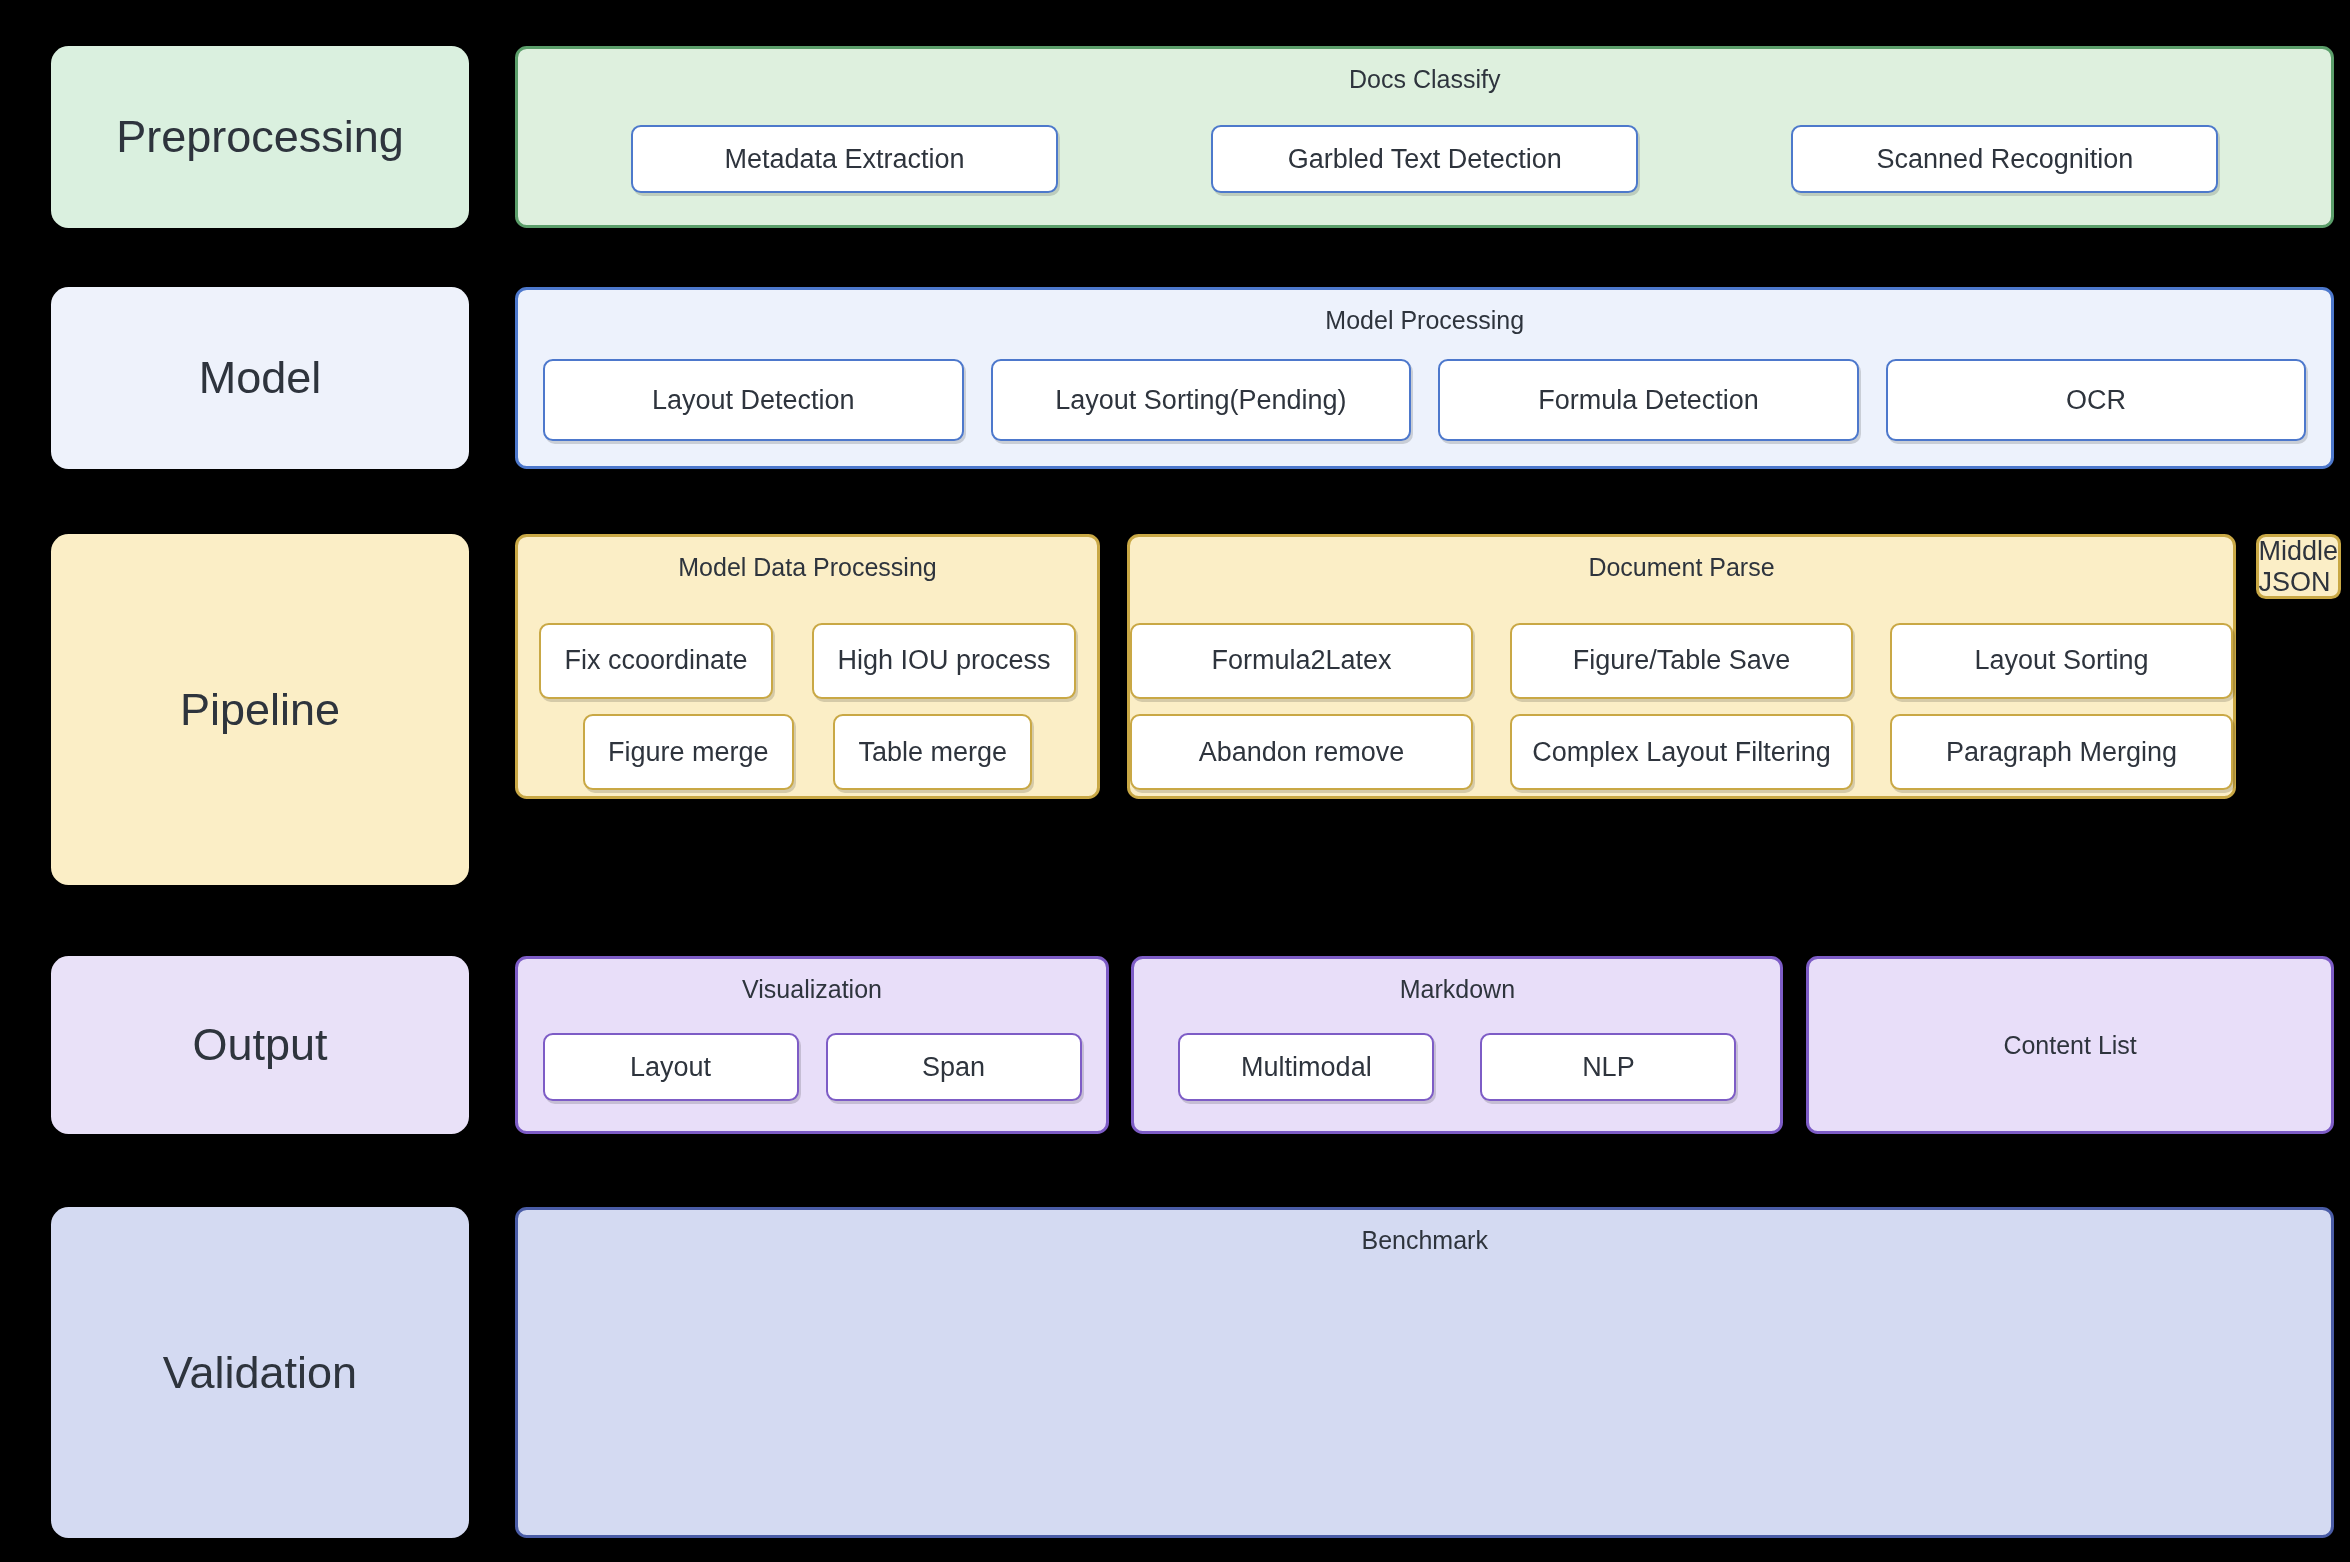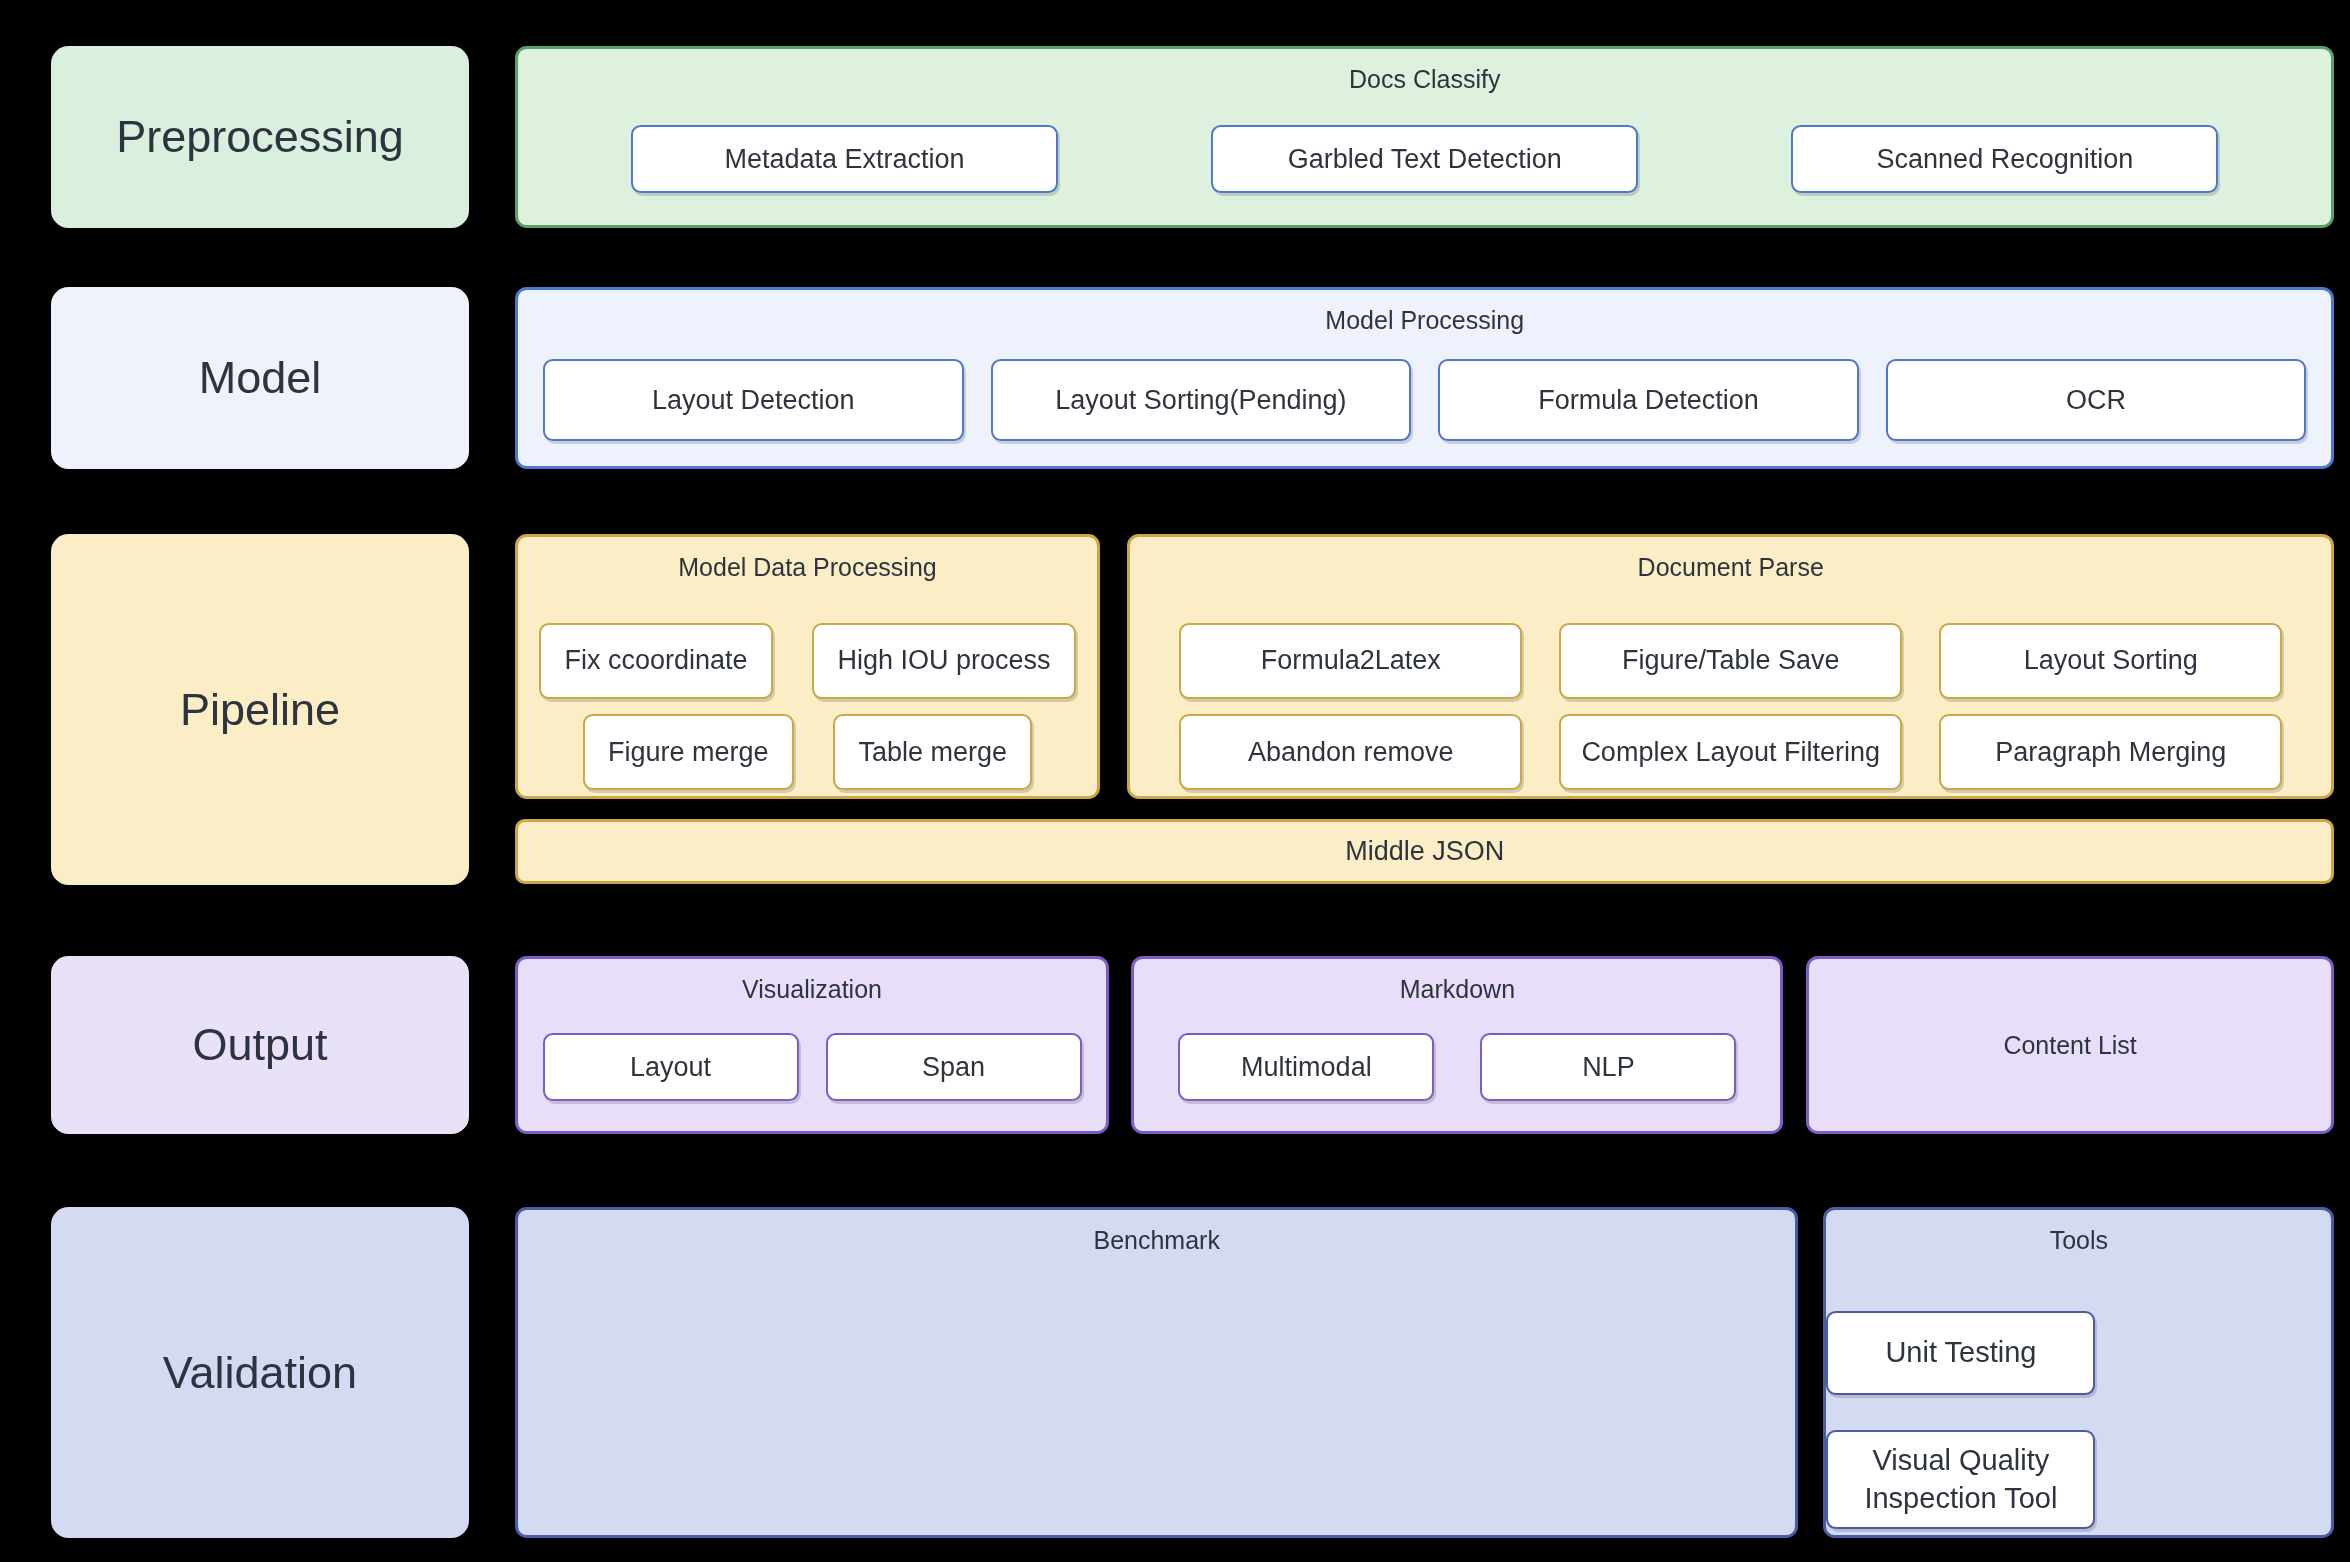--- a/index.html
+++ b/index.html
@@ -56,21 +56,21 @@
   .row-1 .group { flex: 1; }
   .row-1 .chips { padding: 0 113px; justify-content: space-between; }
   .row-1 .chip { width: 427px; height: 68px; padding: 0; }
 
   
   .row-2 .group { flex: 1; }
   .row-2 .chips { padding: 0 25px; gap: 27px; }
   .row-2 .chip { flex: 1; height: 82px; }
 
   
-  .row-3 .content { flex-direction: column; gap: 19.5px; }
+  .row-3 .content { flex-direction: row; gap: 19.5px; }
   .groups-row { display: flex; gap: 27px; height: 265px; }
   .g-mdp { width: 585px; }
   .g-doc-parse { flex: 1; }
   .chip-grid { display: flex; flex-direction: column; justify-content: flex-end; gap: 15.6px; flex: 1; padding-bottom: 5.9px; }
   .chip-line { display: flex; justify-content: center; align-items: center; gap: 39px; }
   .g-doc-parse .chip-line { gap: 37px; }
   .g-doc-parse .chip { width: 343px; padding: 0; }
   .bar {
     height: 65px;
     background: var(--group-bg);
@@ -196,24 +196,17 @@
       </div>
     </div>
   </section>
 
   <section class="row row-5" style="--label-bg: #d4daf2; --group-bg: #d4daf2; --group-border: #4a5ca6; --chip-border: #4a5ca6;">
     <div class="stage">Validation</div>
     <div class="content">
       <div class="group g-benchmark">
         <div class="group-title">Benchmark</div>
       </div>
-      <div class="group g-tools">
-        <div class="group-title">Tools</div>
-        <div class="chip-grid">
-          <div class="chip chip-single">Unit Testing</div>
-          <div class="chip">Visual Quality Inspection Tool</div>
-        </div>
-      </div>
     </div>
   </section>
 
 </div>
 
 
 </body></html>

